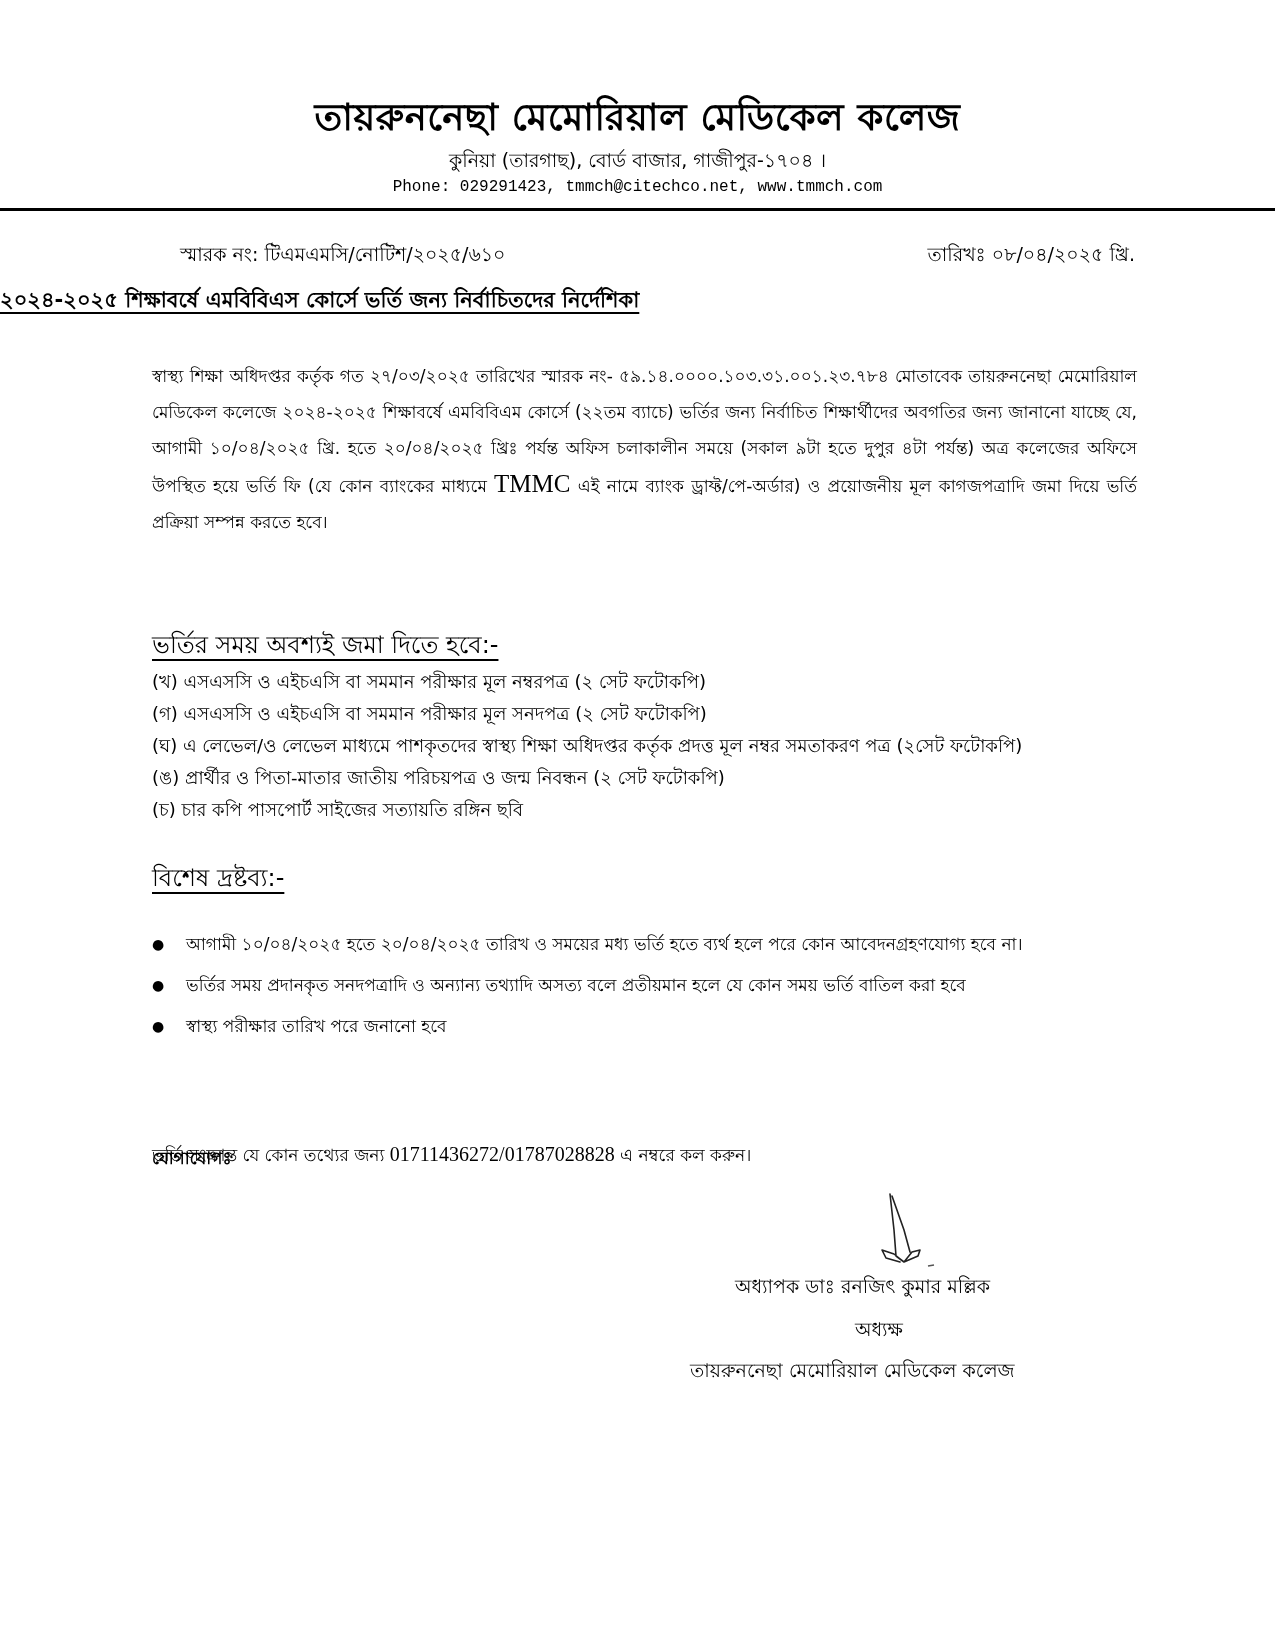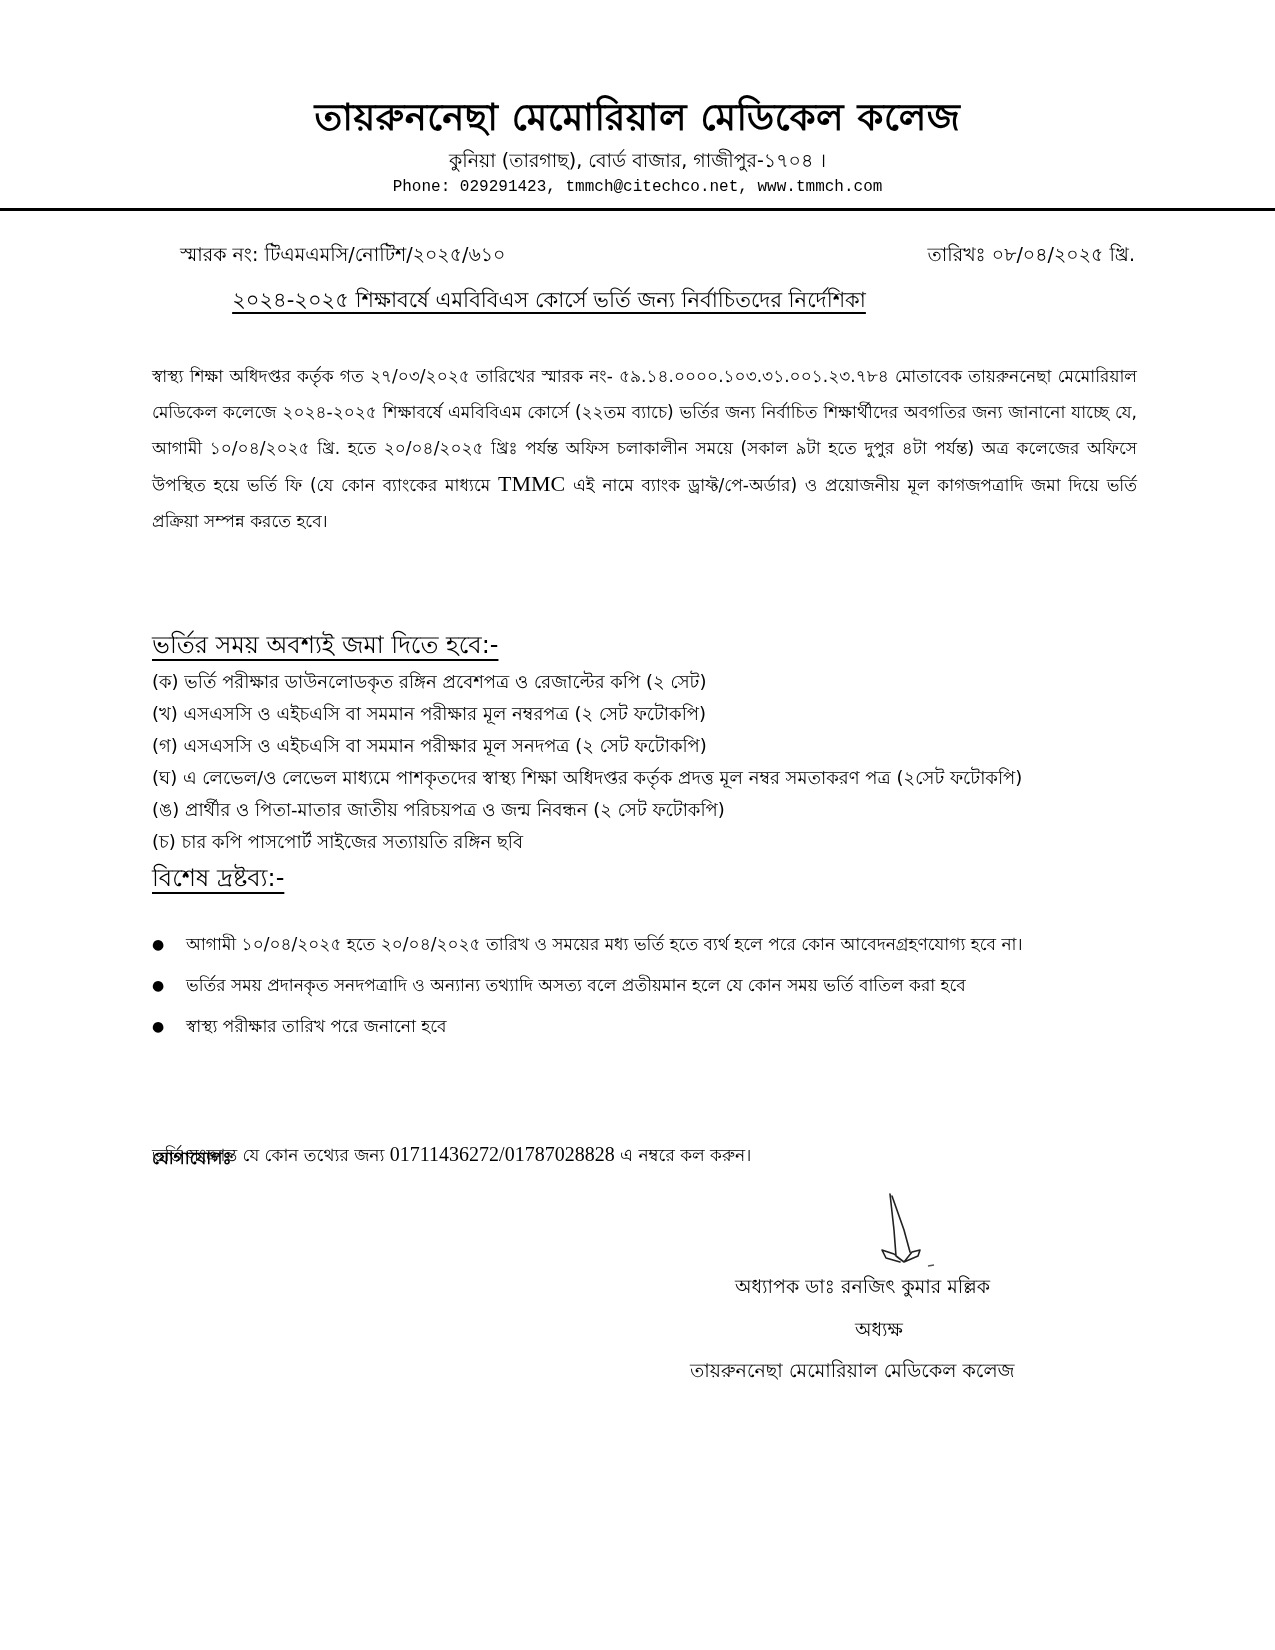--- a/index.html
+++ b/index.html
@@ -6,24 +6,24 @@
   body { width:1275px; height:1650px; position:relative; overflow:hidden; color:#000;
          font-family:"DejaVu Sans", "Liberation Sans", sans-serif; }
   .abs { position:absolute; }
   .center { left:0; width:1275px; text-align:center; }
   #college-title { top:88px; font-size:37px; font-weight:bold; letter-spacing:0.5px; }
   #college-address { top:146px; font-size:19px; }
   #college-contact { top:178px; font-size:16px; font-family:Liberation Mono, monospace; }
   #header-rule { top:208px; left:0; width:1275px; height:3px; background:#000; }
   #memo-no { top:240px; left:152px; font-size:19px;margin-left:28px; }
   #memo-date { top:240px; right:140px; font-size:19px; }
-  #notice-heading { top:284px; left:0; width:1098px; text-align:center; font-size:21px; font-weight:normal; }
+  #notice-heading { top:284px; left:0; width:1098px; font-size:21px; font-weight:bold; }
   #notice-heading span { text-decoration:underline; text-underline-offset:5px; }
   #body-para { top:358px; left:152px; width:985px; font-size:17px; line-height:36px; text-align:justify; }
-  #body-para .latin { font-family:"Liberation Serif", serif; font-size:22px; }
+  #body-para .latin { font-family:"Liberation Serif", serif; font-size:25px; }
   .section-head { font-size:24px; text-decoration:underline; text-underline-offset:6px; }
   #docs-heading { top:626px; left:152px; }
   #docs-list { top:666px; left:152px; width:1000px; margin:0; padding:0; list-style:none; font-size:18px; line-height:32px; }
   #notes-heading { top:859px; left:152px;text-decoration:underline; }
   #notes-list { top:928px; left:152px; width:985px; margin:0; padding:0; list-style:none; font-size:17px; line-height:33px; }
   #notes-list li { position:relative; padding-left:34px; margin-bottom:8px; }
   #notes-list li .bullet { position:absolute; left:0; top:0; font-size:14px; }
   #contact-heading { top:1145px; left:152px; font-size:17px; font-weight:bold; }
   #contact-line { top:1142px; left:152px; font-size:17px; }
   #contact-line .latin { font-family:"Liberation Serif", serif; font-size:20px; }
@@ -46,21 +46,20 @@
 <div class="abs" id="notice-heading">
   <span>২০২৪-২০২৫ শিক্ষাবর্ষে এমবিবিএস কোর্সে ভর্তি জন্য নির্বাচিতদের নির্দেশিকা</span>
 </div>
 
 <div class="abs" id="body-para">
   <span>স্বাস্থ্য শিক্ষা অধিদপ্তর কর্তৃক গত ২৭/০৩/২০২৫ তারিখের স্মারক নং- ৫৯.১৪.০০০০.১০৩.৩১.০০১.২৩.৭৮৪ মোতাবেক তায়রুননেছা মেমোরিয়াল মেডিকেল কলেজে ২০২৪-২০২৫ শিক্ষাবর্ষে এমবিবিএম কোর্সে (২২তম ব্যাচে) ভর্তির জন্য নির্বাচিত শিক্ষার্থীদের অবগতির জন্য জানানো যাচ্ছে যে, আগামী ১০/০৪/২০২৫ খ্রি. হতে ২০/০৪/২০২৫ খ্রিঃ পর্যন্ত অফিস চলাকালীন সময়ে (সকাল ৯টা হতে দুপুর ৪টা পর্যন্ত) অত্র কলেজের অফিসে উপস্থিত হয়ে ভর্তি ফি (যে কোন ব্যাংকের মাধ্যমে </span><span class="latin">TMMC</span><span> এই নামে ব্যাংক ড্রাফ্ট/পে-অর্ডার) ও প্রয়োজনীয় মূল কাগজপত্রাদি জমা দিয়ে ভর্তি প্রক্রিয়া সম্পন্ন করতে হবে।</span>
 </div>
 
 <div class="abs section-head" id="docs-heading">ভর্তির সময় অবশ্যই জমা দিতে হবে:-</div>
 <ul class="abs" id="docs-list">
-  <li>(ক) ভর্তি পরীক্ষার ডাউনলোডকৃত রঙ্গিন প্রবেশপত্র ও রেজাল্টের কপি (২ সেট)</li>
   <li>(খ) এসএসসি ও এইচএসি বা সমমান পরীক্ষার মূল নম্বরপত্র (২ সেট ফটোকপি)</li>
   <li>(গ) এসএসসি ও এইচএসি বা সমমান পরীক্ষার মূল সনদপত্র (২ সেট ফটোকপি)</li>
   <li>(ঘ)  এ লেভেল/ও লেভেল মাধ্যমে পাশকৃতদের স্বাস্থ্য শিক্ষা অধিদপ্তর কর্তৃক প্রদত্ত মূল নম্বর সমতাকরণ পত্র (২সেট ফটোকপি)</li>
   <li>(ঙ) প্রার্থীর ও পিতা-মাতার জাতীয় পরিচয়পত্র ও জন্ম নিবন্ধন (২ সেট ফটোকপি)</li>
   <li>(চ) চার কপি পাসপোর্ট সাইজের সত্যায়তি রঙ্গিন ছবি</li>
 </ul>
 
 <div class="abs section-head" id="notes-heading">বিশেষ দ্রষ্টব্য:-</div>
 <ul class="abs" id="notes-list">
   <li>

